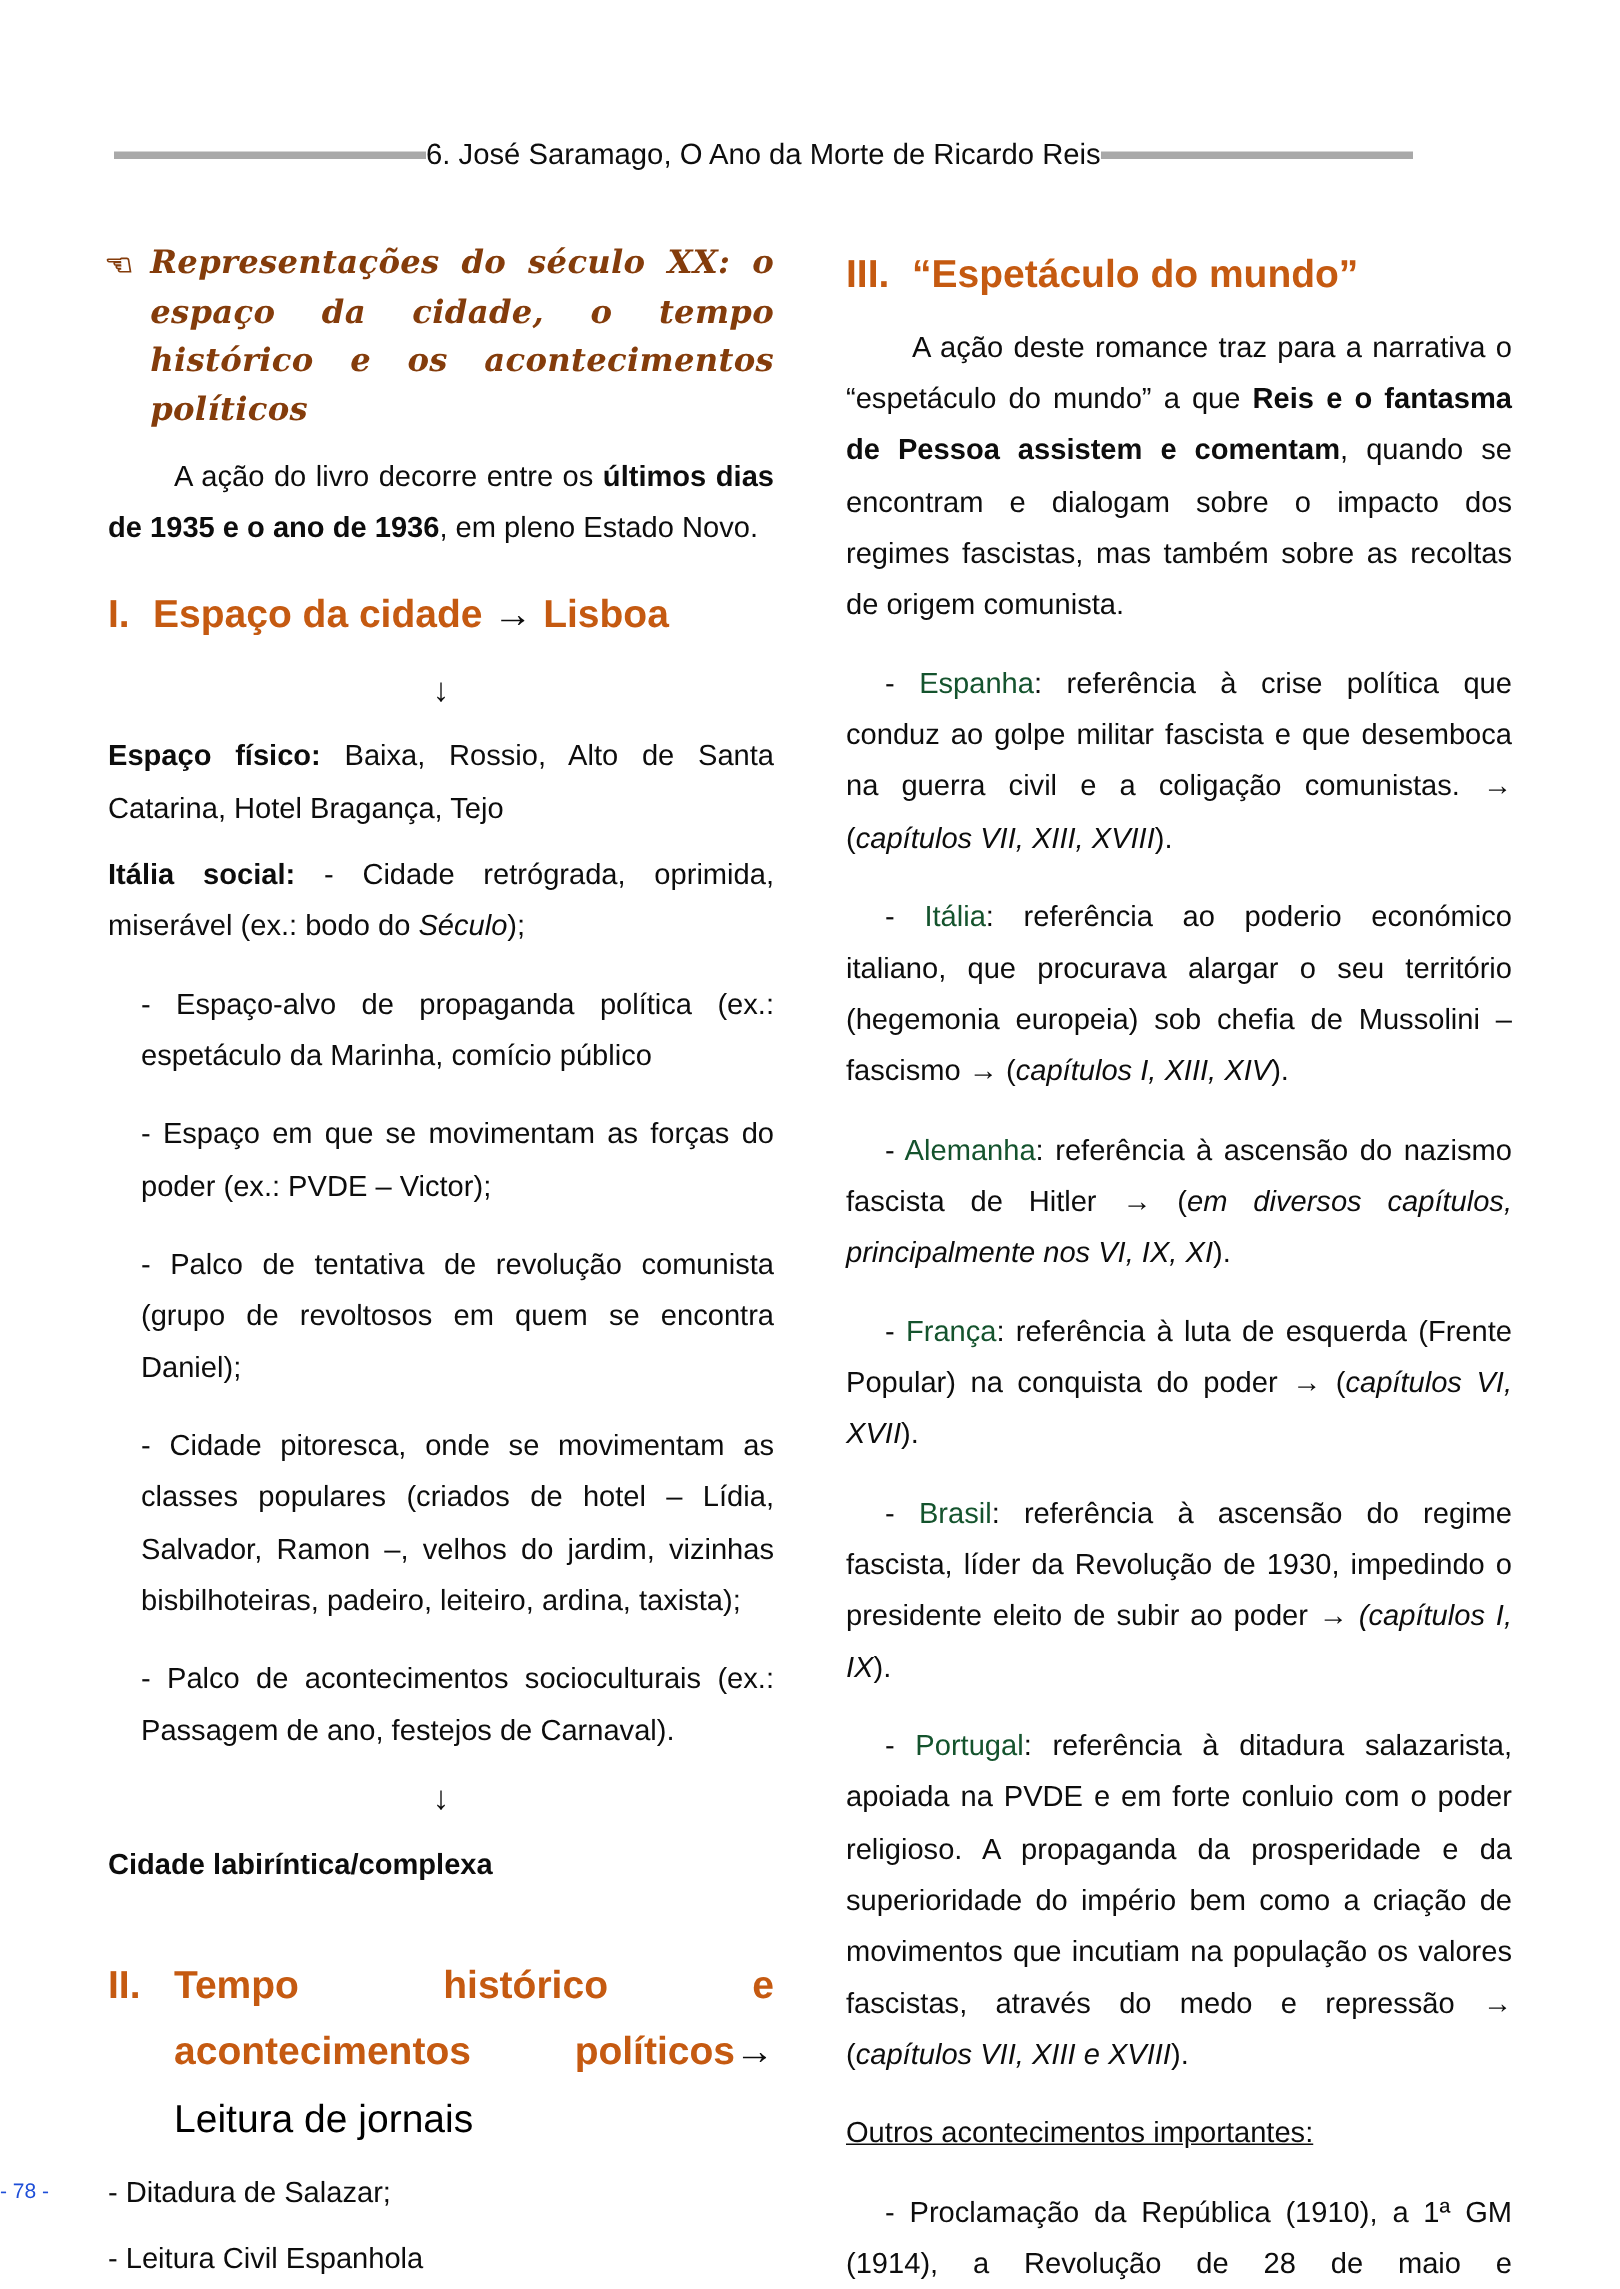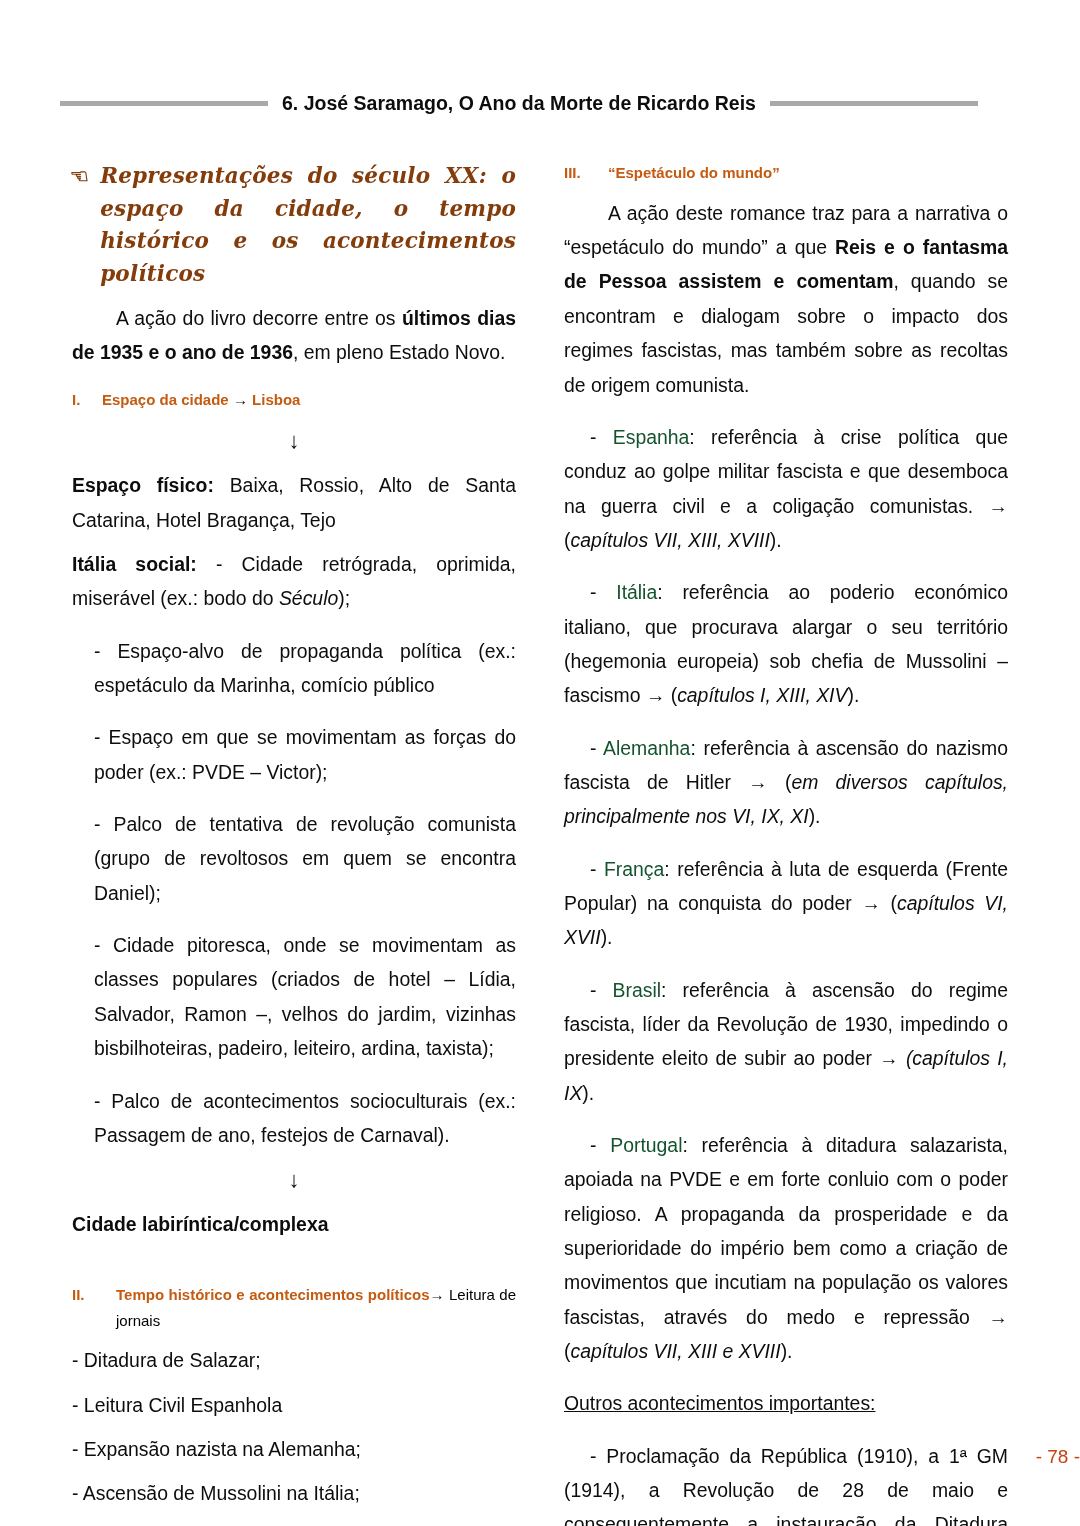--- a/index.html
+++ b/index.html
@@ -20,26 +20,25 @@
   .page {
     position: absolute;
     inset: 0;
     padding: 0;
   }
 
   
   .doc-header {
     position: absolute;
     top: 92px;
-    left: 60px;
+    left: 76px;
     right: 72px;
     display: flex;
     align-items: center;
-    gap: 14px;
-    font-weight: bold;
+    gap: 0;
   }
   .doc-header .rule {
     height: 5px;
     background: #a9a9a9;
     flex: 0 0 auto;
   }
   .doc-header .rule.left  { width: 208px; }
   .doc-header .rule.right { width: 208px; }
   .doc-header .header-title {
     font-size: 19.5px;
@@ -100,21 +99,21 @@
   }
   .main-heading .mh-text {
     flex: 1 1 auto;
     text-align: justify;
     text-align-last: left;
   }
 
   
   .sec-heading {
     display: flex;
-    font-size: 15px;
+    font-size: 26px;
     line-height: 1.72;
     font-weight: bold;
     color: #c55a11;
   }
   .sec-heading .num {
     flex: 0 0 auto;
     width: 30px;
   }
   .sec-heading.wide .num { width: 44px; }
   .sec-heading .txt {
@@ -140,23 +139,23 @@
   .sub-right {
     text-indent: 26px;
   }
 
   
   .page-number {
     position: absolute;
     bottom: 58px;
     left: 0;
     right: 0;
-    text-align: right;
-    font-size: 19px;
-    color: #c2410c;
+    text-align: left;
+    font-size: 14px;
+    color: #1d4ed8;
   }
 </style>
 </head>
 <body>
 
 <div class="page">
 
   <div class="doc-header">
     <div class="rule left"></div>
     <div class="header-title">6.  José Saramago, O Ano da Morte de Ricardo Reis</div>

